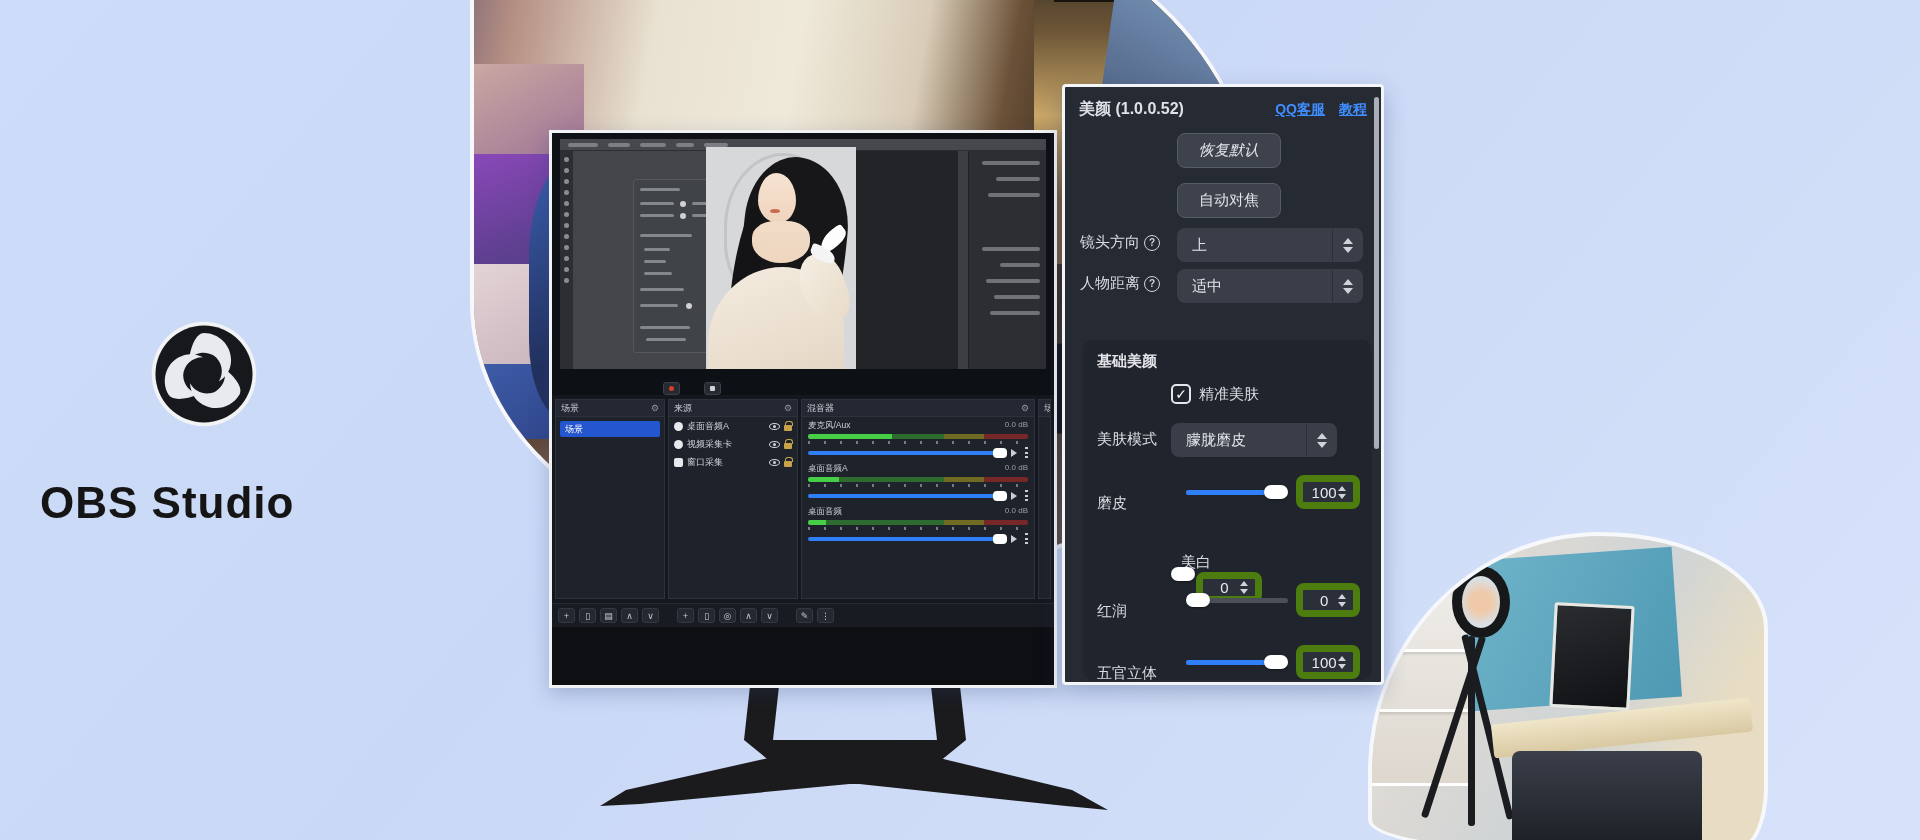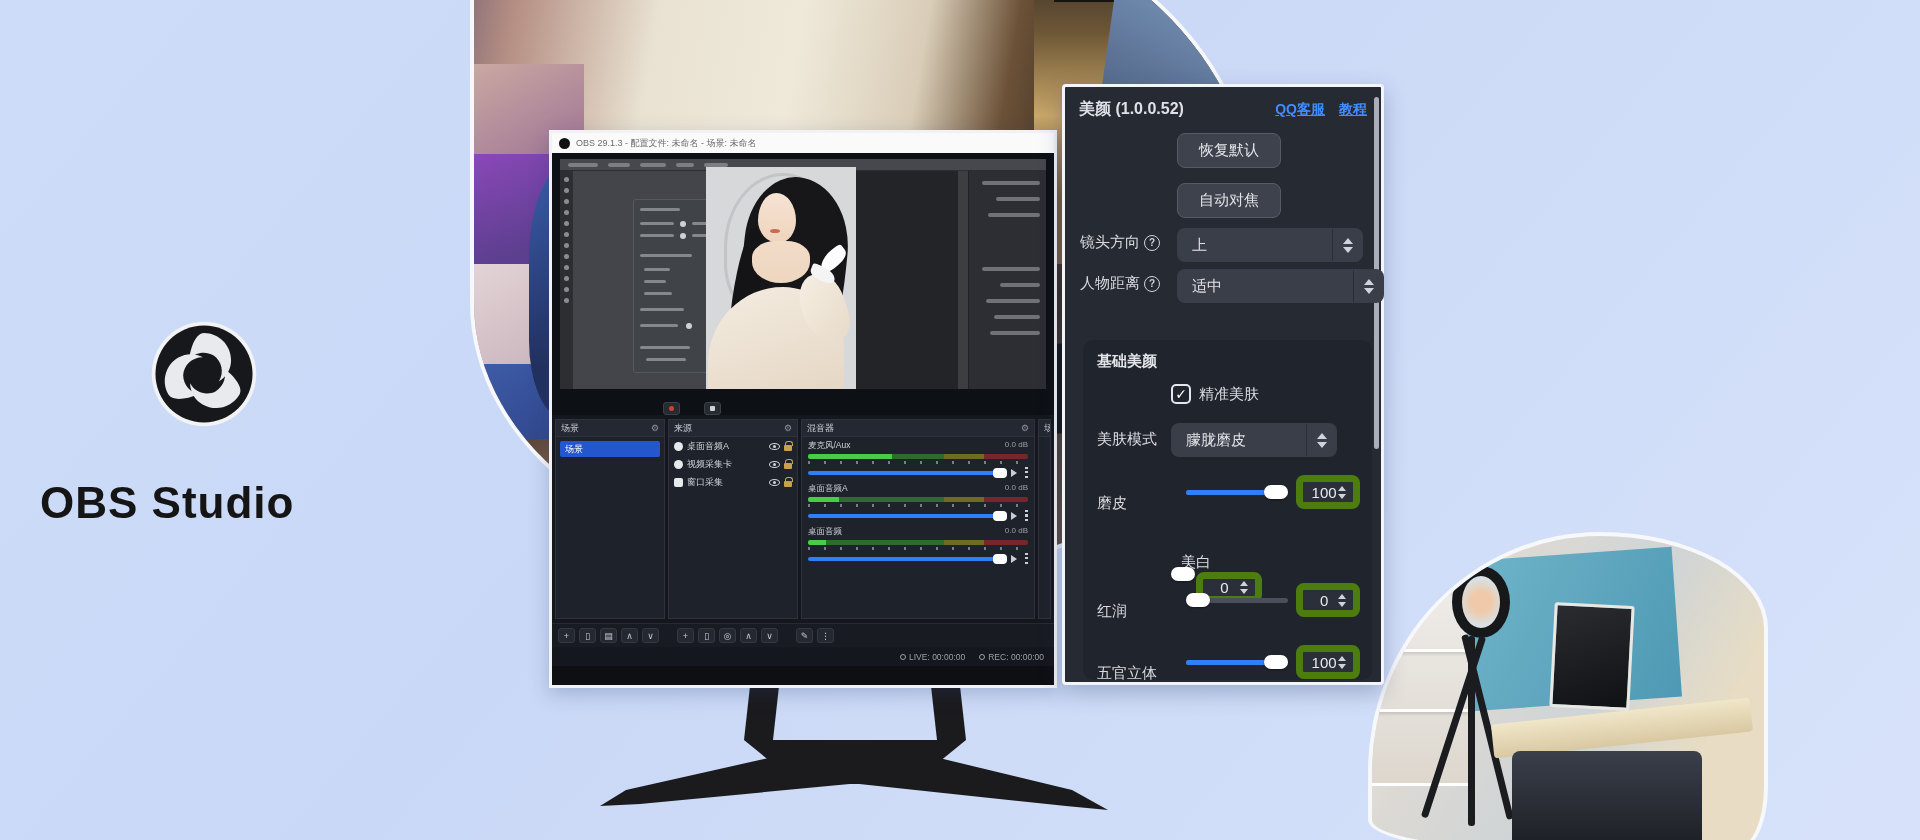--- a/index.html
+++ b/index.html
@@ -218,24 +218,20 @@
     <polygon points="190,0 219,0 213,54 184,54"></polygon>
     <polygon points="371,0 400,0 406,54 377,54"></polygon>
     <polygon points="184,54 406,54 352,98 238,98"></polygon>
     <polygon points="244,64 66,104 40,120 80,118 300,97"></polygon>
     <polygon points="346,64 512,104 548,124 506,120 290,97"></polygon>
   </g>
 </svg>
 
 <div id="monitor" class="abs">
 
-  <div id="titlebar">
-    <div class="dot"></div>
-    <div class="ttext">OBS 29.1.3 - 配置文件: 未命名 - 场景: 未命名</div>
-  </div>
 
 
   <div id="preview">
     <div id="ps">
       <div class="opt">
           <i style="left:8px;width:30px;"></i>
           <i style="left:48px;width:22px;"></i>
           <i style="left:80px;width:26px;"></i>
           <i style="left:116px;width:18px;"></i>
           <i style="left:144px;width:24px;"></i>
@@ -408,57 +404,53 @@
     <span class="tbtn">+</span>
     <span class="tbtn">▯</span>
     <span class="tbtn">◎</span>
     <span class="tbtn">∧</span>
     <span class="tbtn">∨</span>
     <span class="tsep"></span>
     <span class="tbtn">✎</span>
     <span class="tbtn">⋮</span>
   </div>
 
-  <div id="statusbar">
-    <span><span class="sdot"></span><span>LIVE: 00:00:00</span></span>
-    <span><span class="sdot"></span><span>REC: 00:00:00</span></span>
-  </div>
 </div>
 
 <div id="bpanel" class="abs">
   <div class="scrollbar"></div>
 
   <div id="bp-head">
     <div id="bp-title">美颜 (1.0.0.52)</div>
     <div id="bp-links">
       <span>QQ客服</span>
       <span>教程</span>
     </div>
   </div>
 
-  <div class="bbtn" style="top:46px;">恢复默认</div>
+  <div class="bbtn" style="top:46px;font-style:italic;">恢复默认</div>
   <div class="bbtn" style="top:96px;">自动对焦</div>
 
   <div class="bprow" style="top:146px;">
     <span class="bplabel">镜头方向</span>
     <span class="help">?</span>
   </div>
   <div class="dropdown" style="left:112px; top:141px; width:186px;">
     <span class="dval">上</span>
     <span class="dspin">
         <span class="tri-up"></span>
         <span class="tri-dn"></span>
       </span>
   </div>
 
   <div class="bprow" style="top:187px;">
     <span class="bplabel">人物距离</span>
     <span class="help">?</span>
   </div>
-  <div class="dropdown" style="left:112px; top:182px; width:207px;">
+  <div class="dropdown" style="left:112px; top:182px; width:186px;">
     <span class="dval">适中</span>
     <span class="dspin">
         <span class="tri-up"></span>
         <span class="tri-dn"></span>
       </span>
   </div>
 
   <div id="bsection">
     <div id="bsec-title">基础美颜</div>
 

